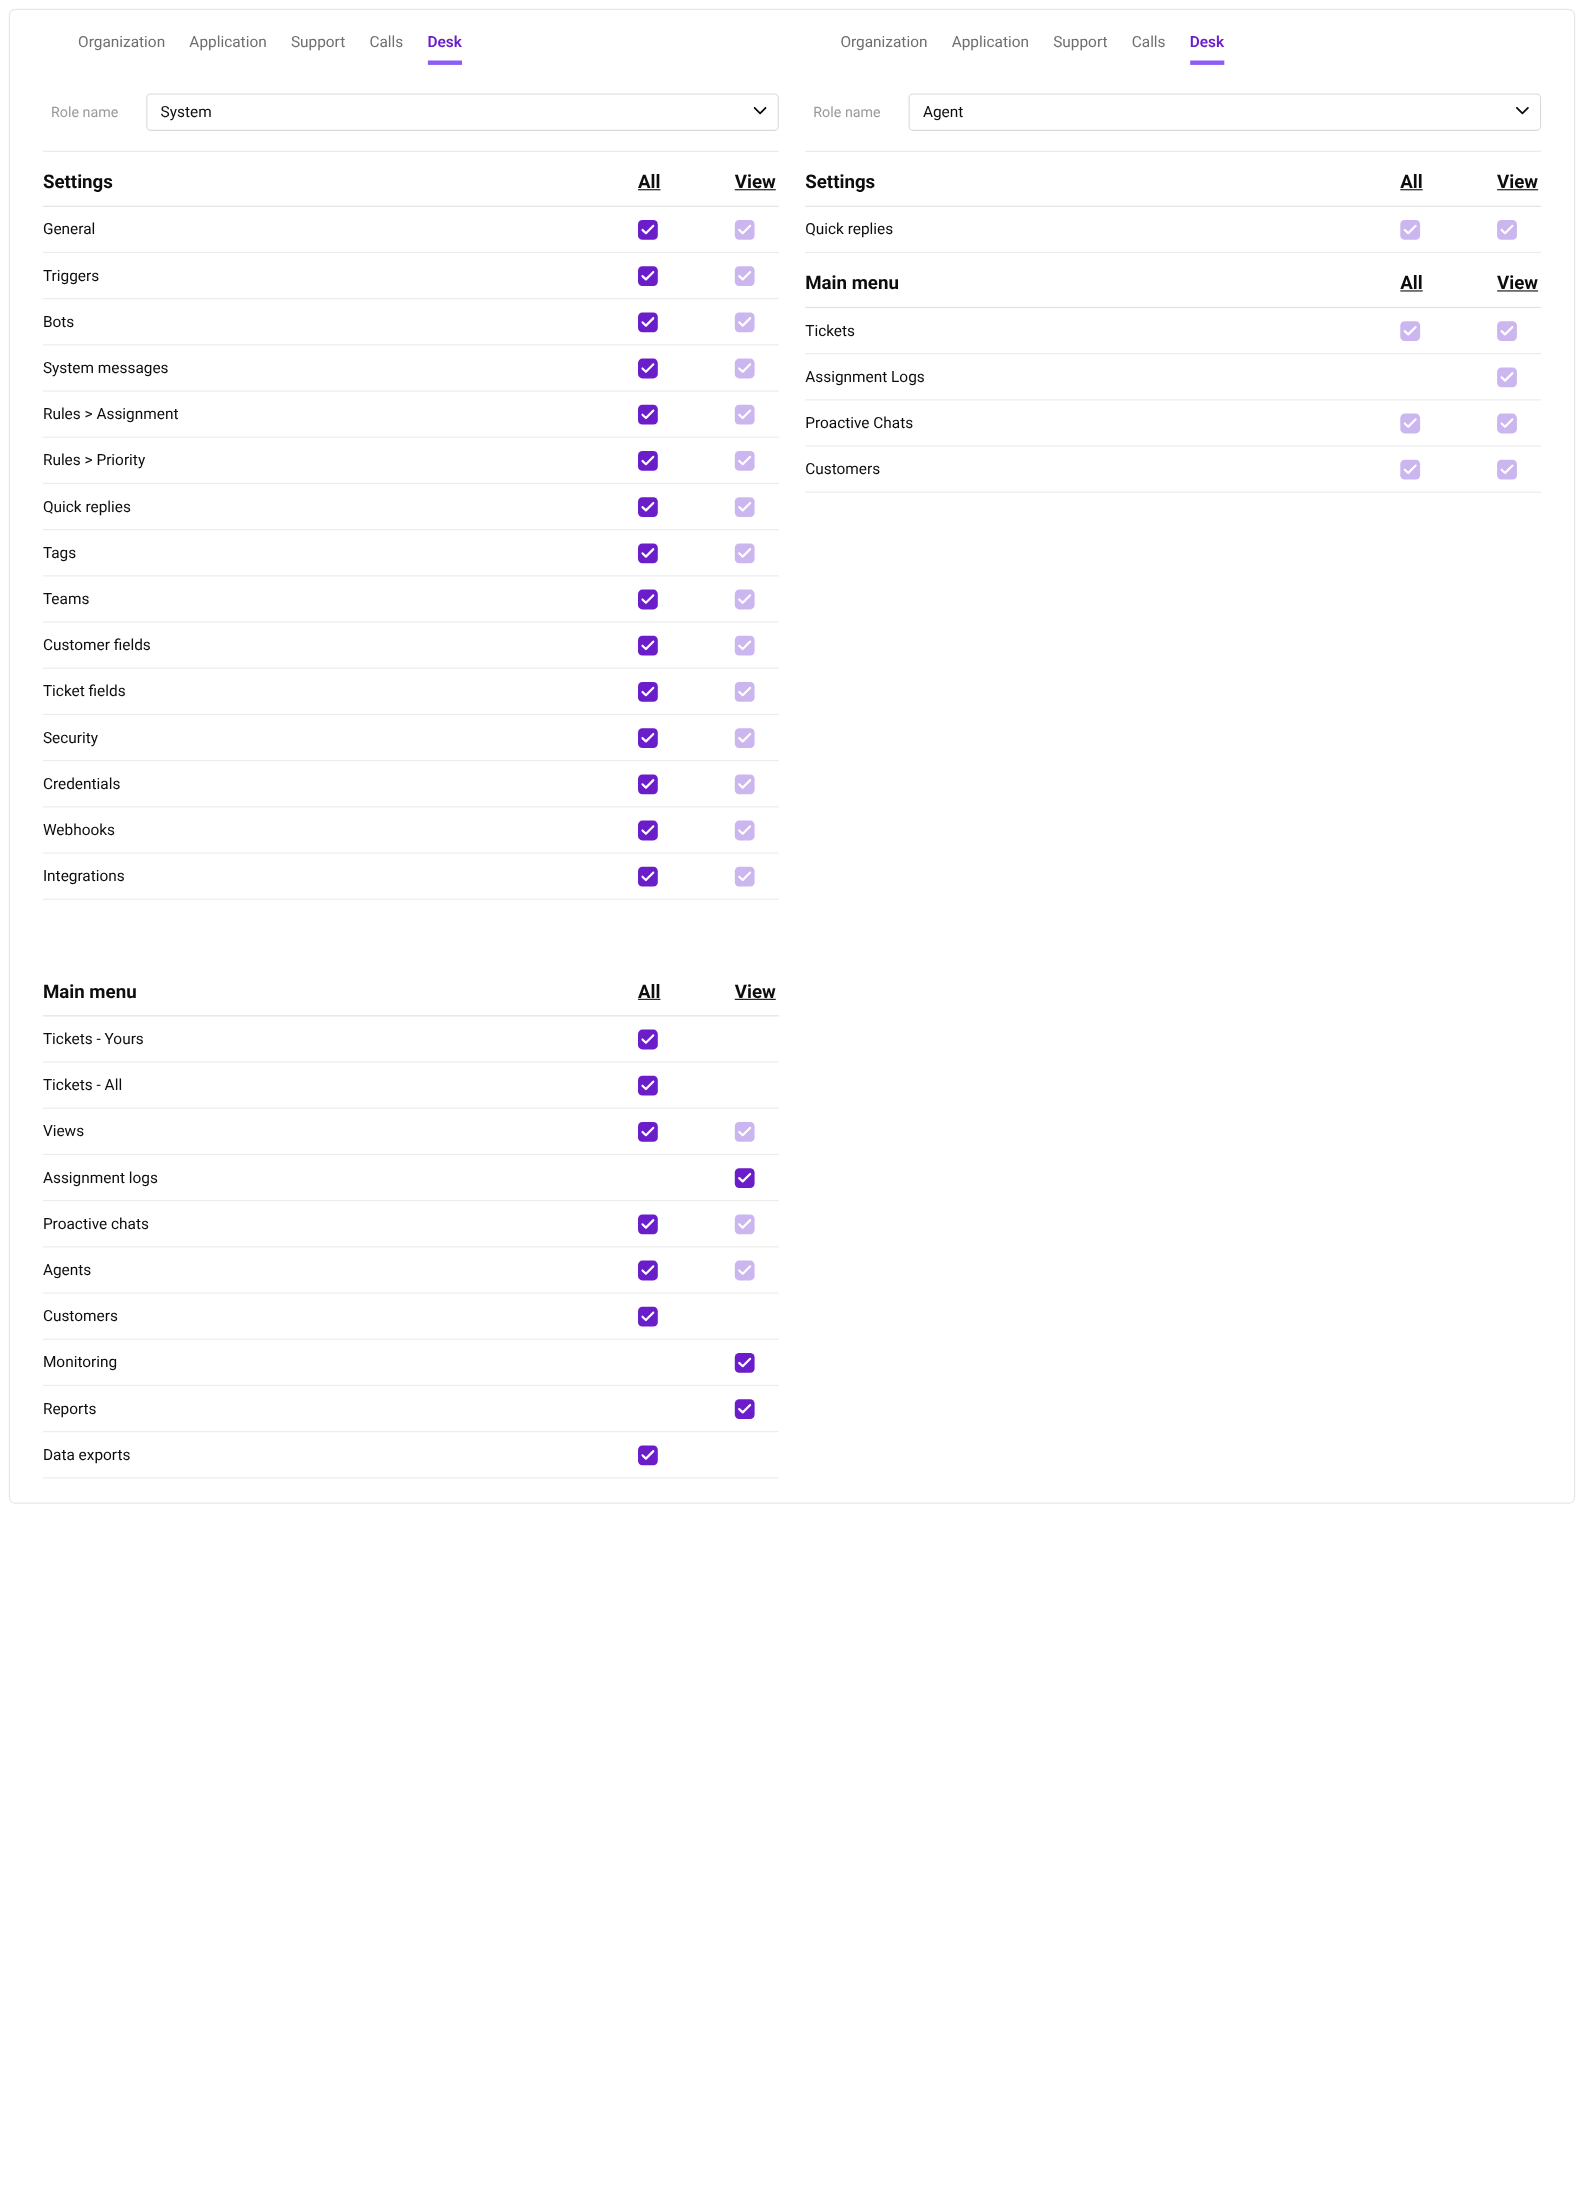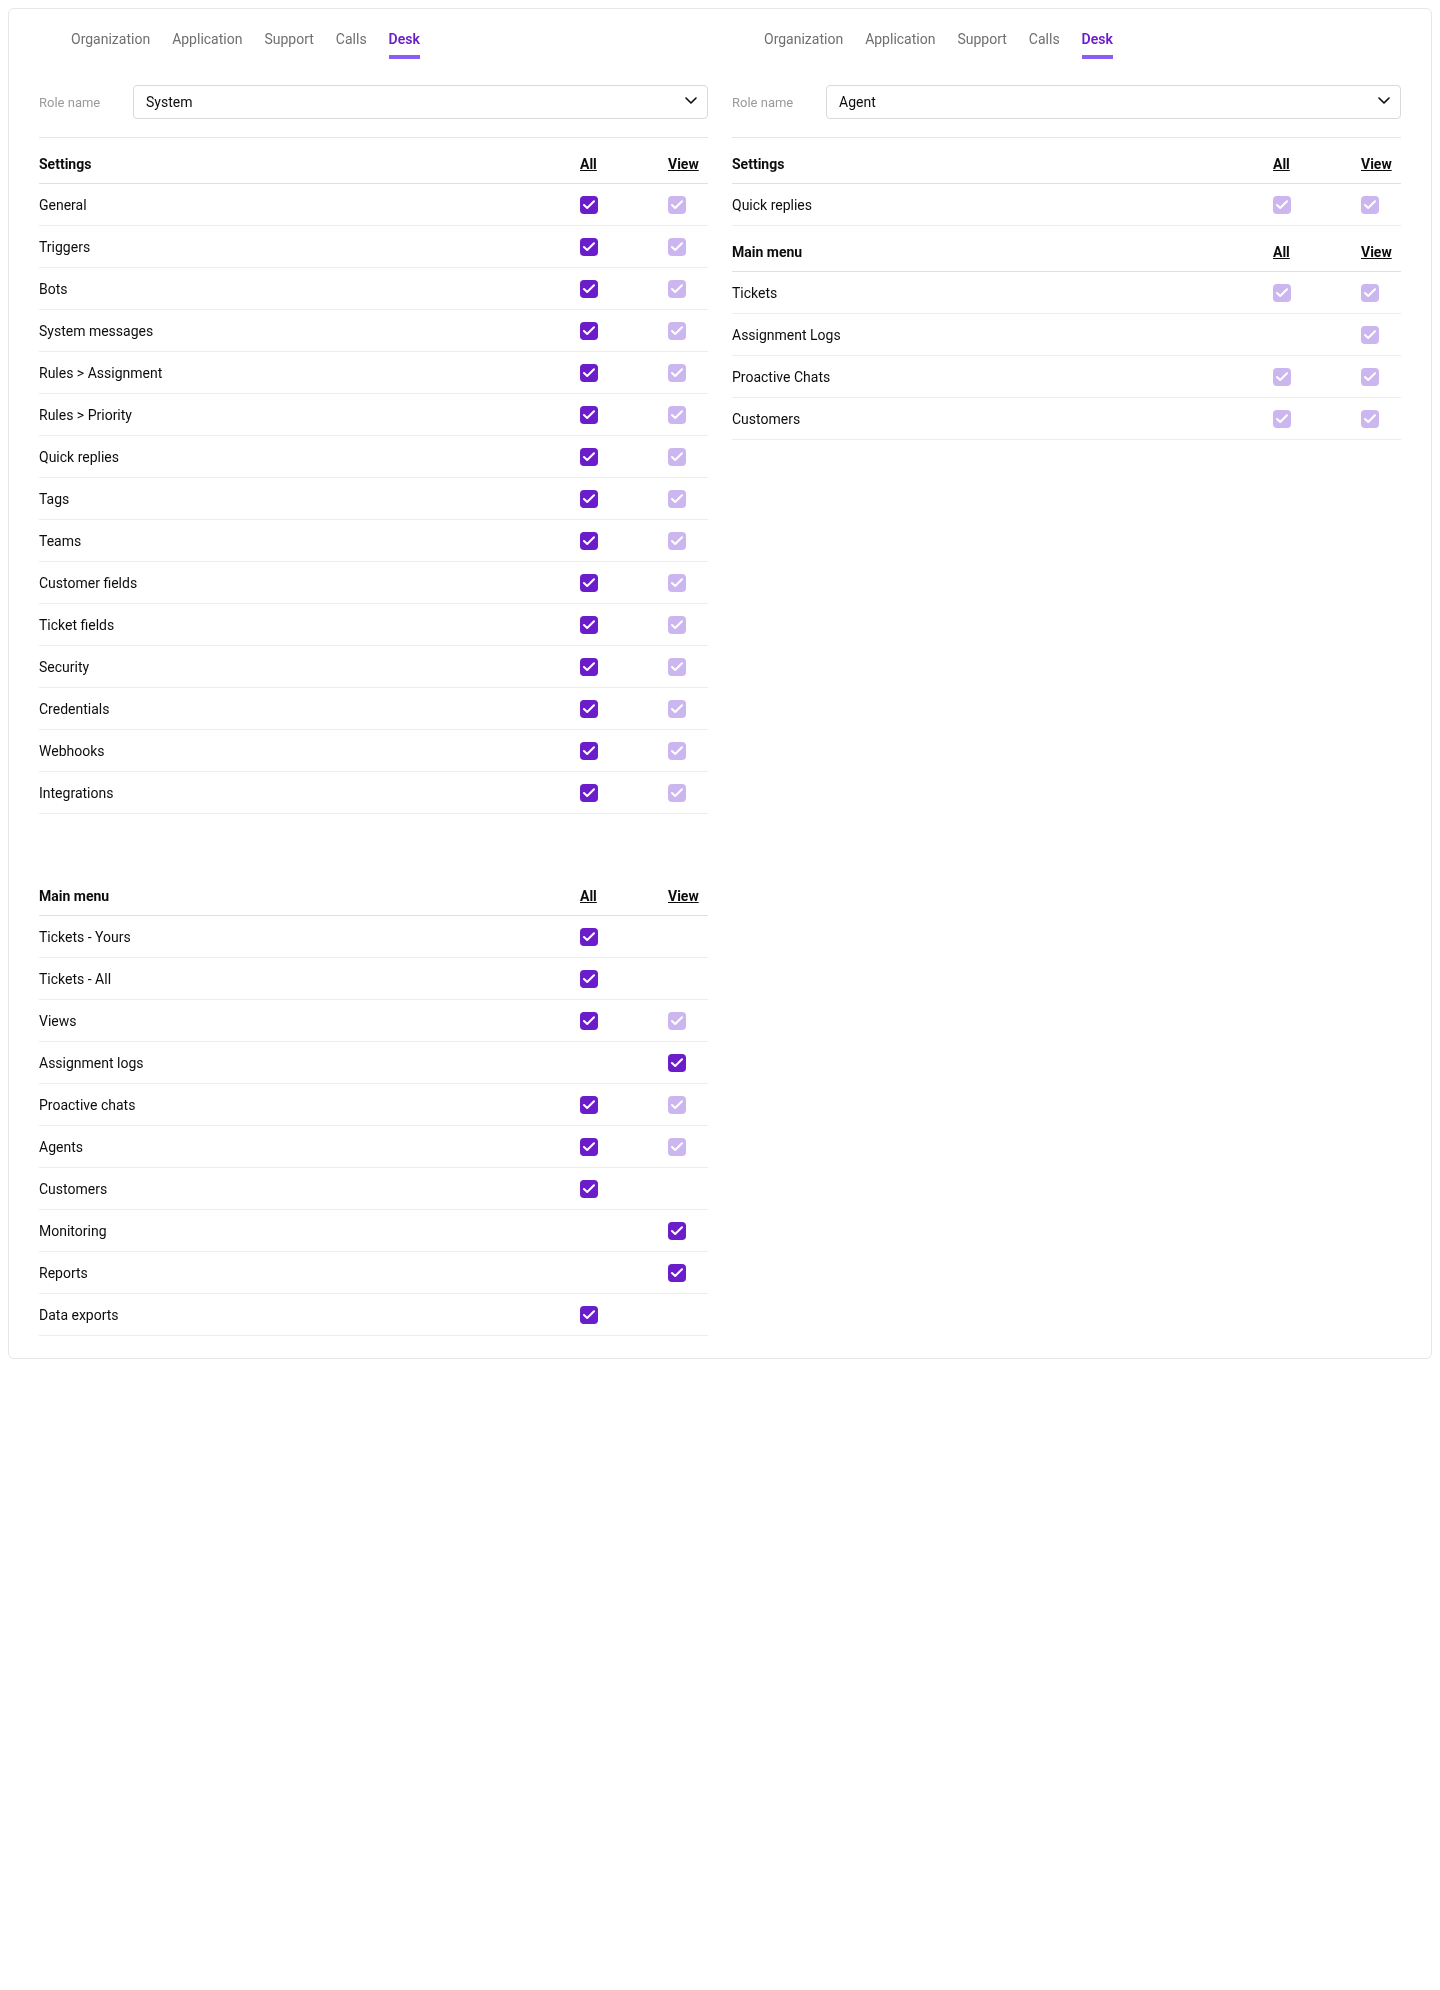--- a/index.html
+++ b/index.html
@@ -33,20 +33,21 @@
     .tab.active {
       color: #6b1dc9;
       font-weight: 600;
       border-bottom: 4px solid #8b5cf6;
     }
     .role-row {
       display: flex;
       align-items: center;
       gap: 18px;
       margin-bottom: 18px;
+      text-align: center;
     }
     .role-label {
       font-size: 13px;
       color: #9a9a9a;
       width: 76px;
     }
     .select {
       flex: 1;
       display: flex;
       justify-content: space-between;
@@ -72,21 +73,21 @@
     .section-header, .row {
       display: grid;
       grid-template-columns: 1fr 88px 40px;
       align-items: center;
       padding: 12px 0 11px;
       border-bottom: 1px solid #ececec;
       font-size: 14px;
     }
     .section-header {
       font-weight: 700;
-      font-size: 14px;
+      font-size: 17px;
       border-bottom: 1px solid #e0e0e0;
       padding-top: 18px;
     }
     .section-header .hcol { font-weight:700; }
     .hcol-center { text-align:left;text-decoration:underline; }
     .rowlabel { color:#0d0d0d; }
     .checkbox {
       width: 18px; height: 18px;
       border-radius: 4px;
       display: inline-flex;

